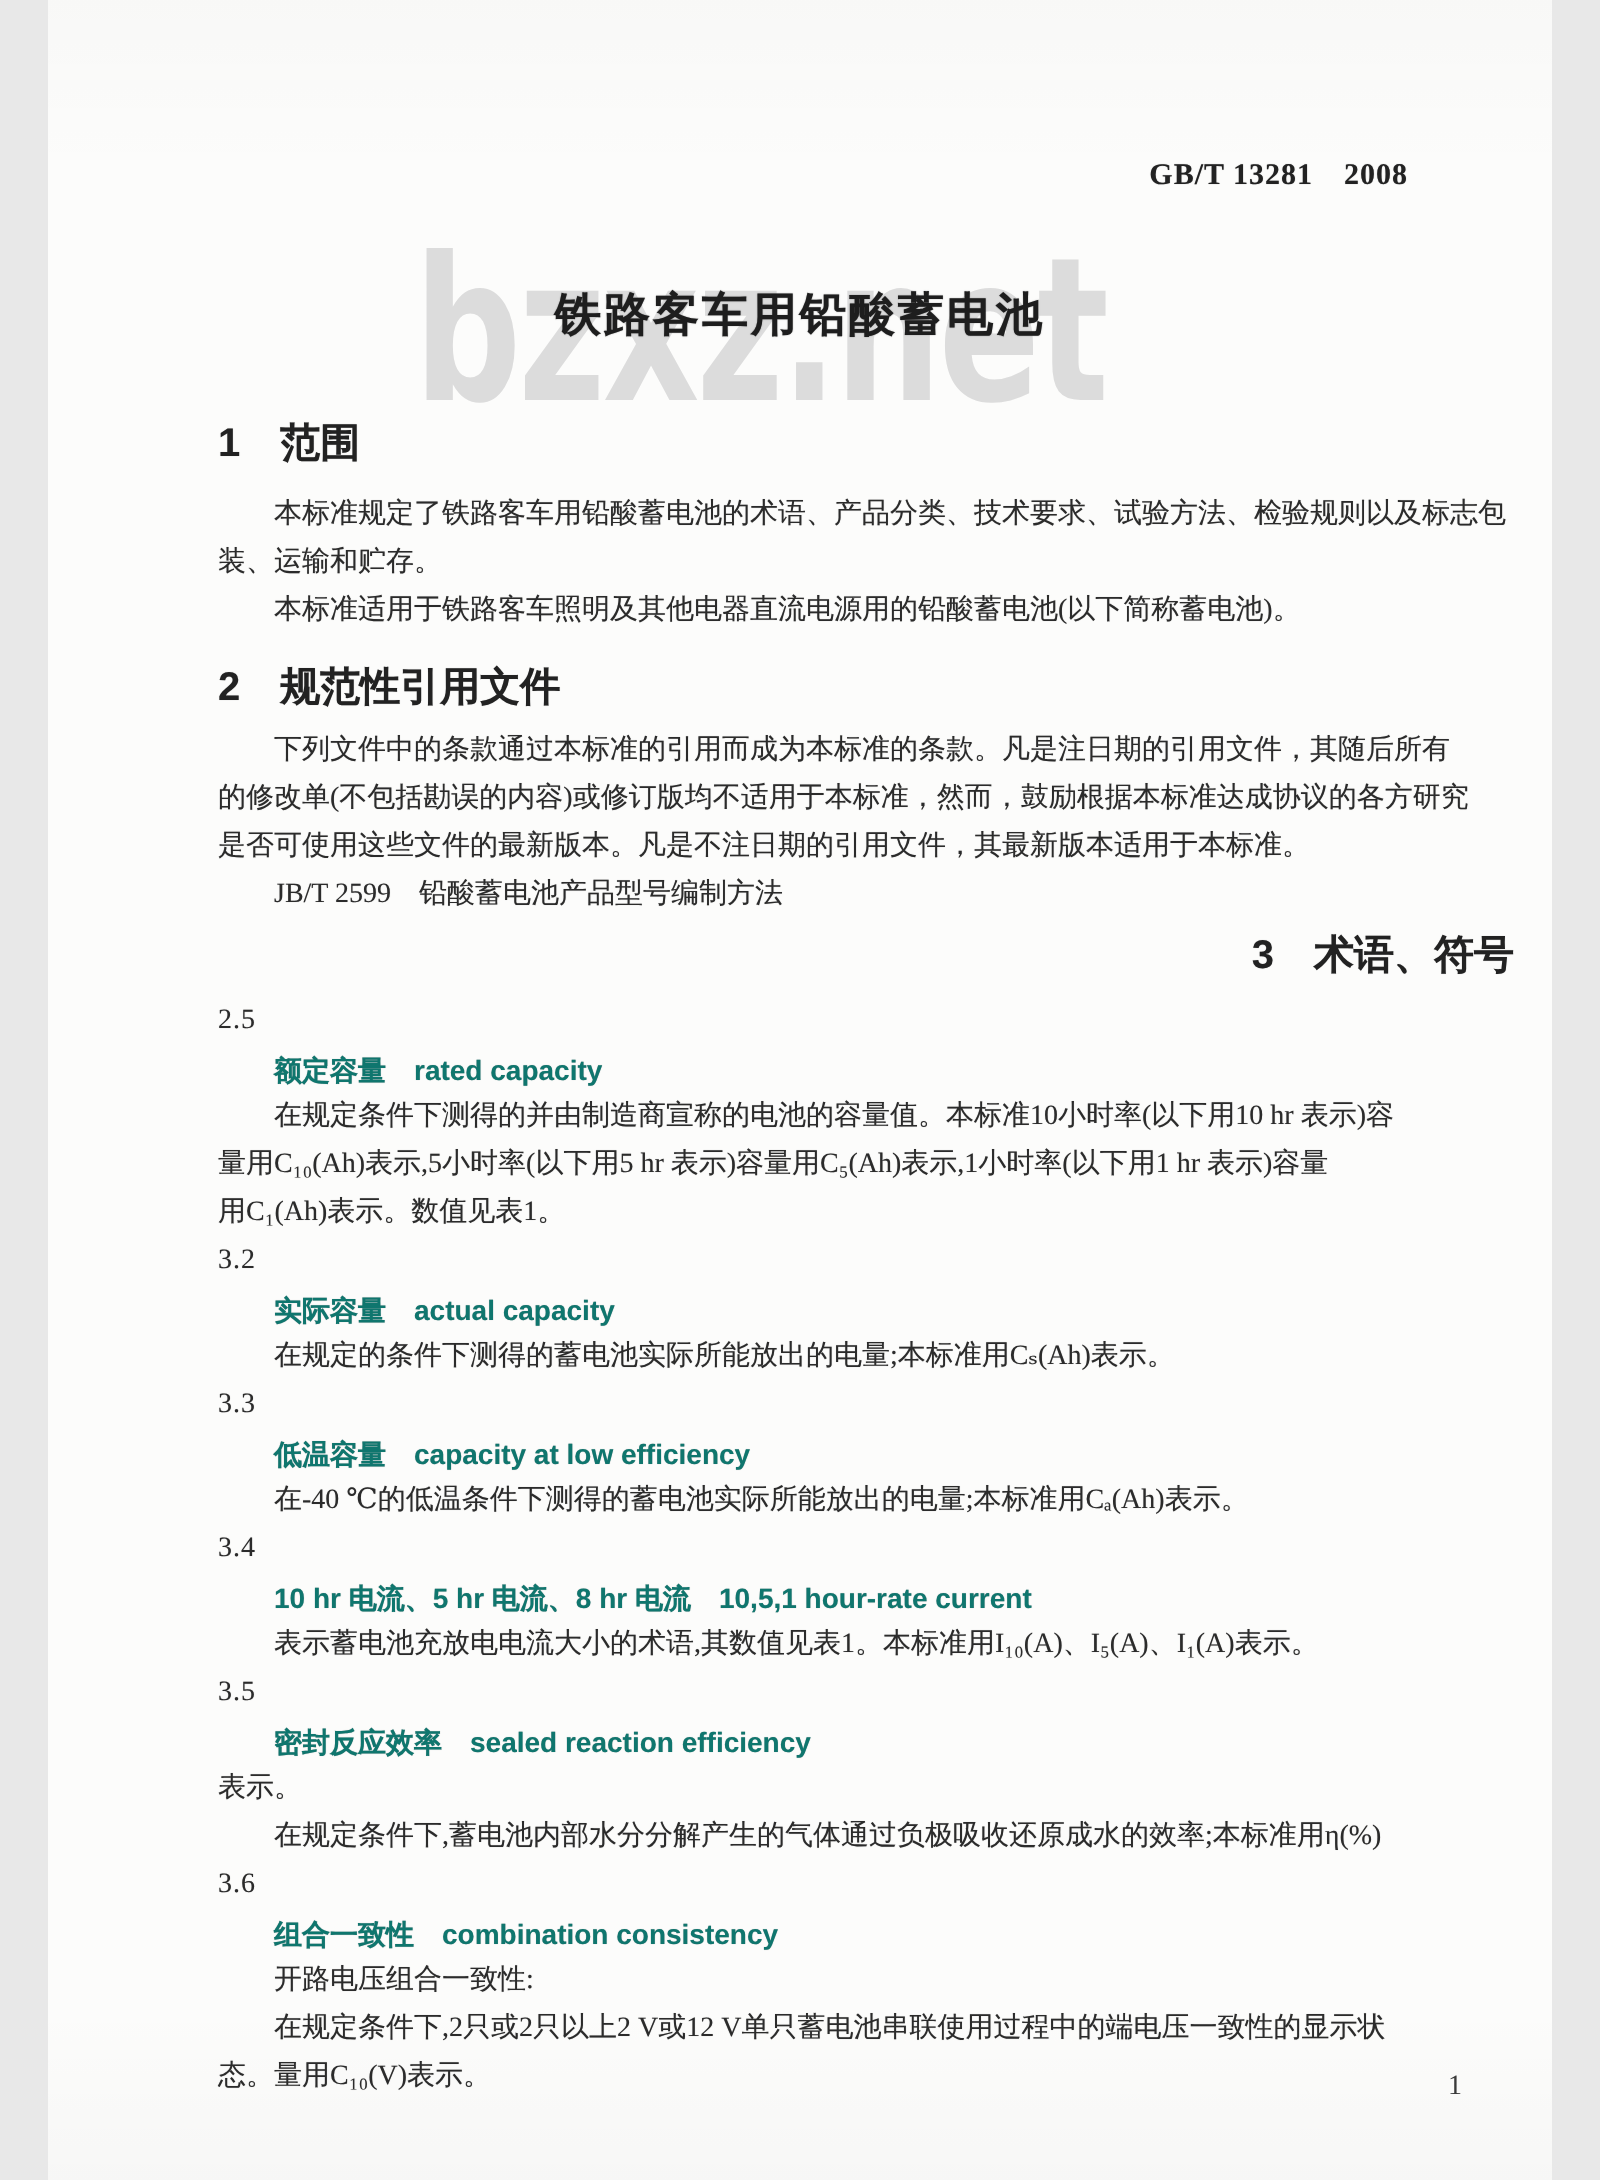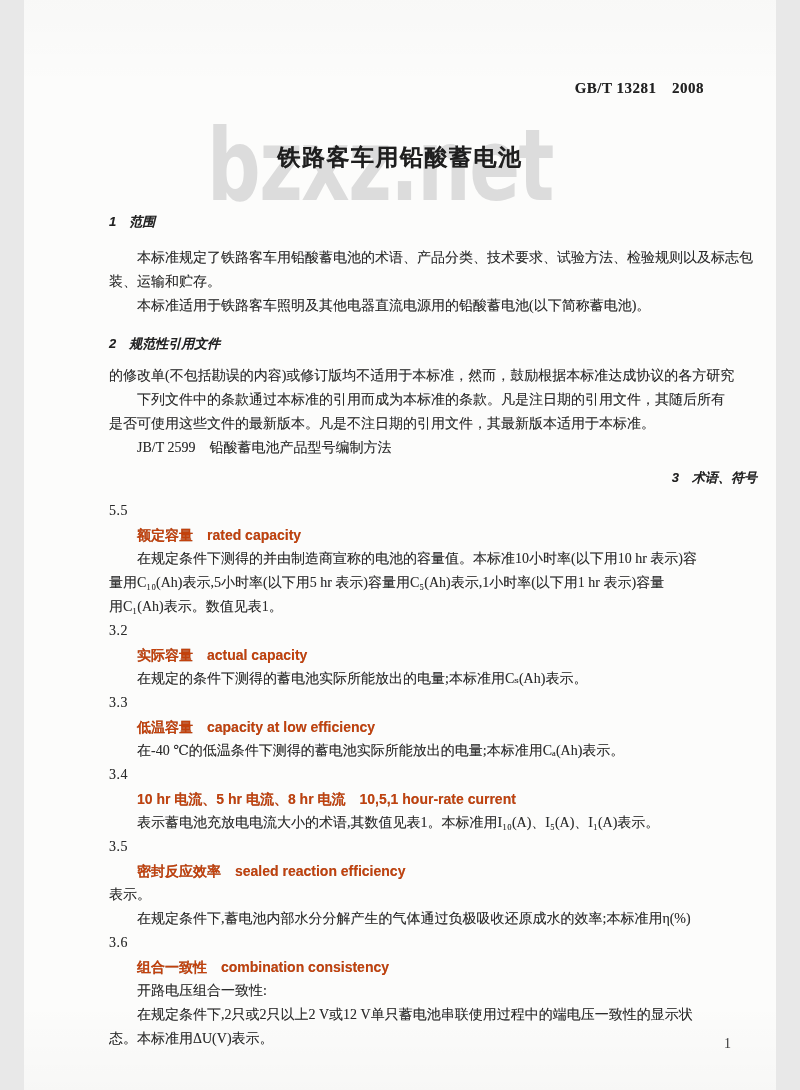--- a/index.html
+++ b/index.html
@@ -42,30 +42,29 @@
   }
   .content{
     position:absolute;left:85px;top:210px;width:648px;z-index:1;
     font-size:14px;
     text-shadow:0 0 0.45px rgba(0,0,0,.32);
   }
   .line{line-height:24px;white-space:nowrap;}
   .indent{text-indent:28px;}
   .sec-heading{
     font-family:"Liberation Sans","DejaVu Sans",sans-serif;
-    font-size:13px;font-weight:bold;line-height:24px;color:#222;
+    font-size:20px;font-weight:bold;line-height:24px;color:#222;
     white-space:nowrap;
-    font-style:italic;
   }
   .h-scope{margin:0 0 12px;}
   .h-refs{margin:14px 0 8px;}
   .h-terms{margin:6px 0 9px;text-align:right;}
   .term-num{line-height:24px;font-size:14px;letter-spacing:0.5px;}
   .term-title{
-    line-height:24px;padding-left:28px;font-weight:bold;color:#c2410c;
+    line-height:24px;padding-left:28px;font-weight:bold;color:#0f766e;
     font-family:"Liberation Sans","DejaVu Sans",sans-serif;
     font-size:14px;white-space:nowrap;
   }
   .page-number{
     position:absolute;left:700px;top:1036px;
     font-size:14px;color:#3a3a3a;z-index:1;
   }
 </style>
 </head>
 <body>
@@ -81,28 +80,28 @@
   <div class="artifact"></div>
 
   <div class="content">
 
     <div class="sec-heading h-scope">1　范围</div>
     <div class="line indent">本标准规定了铁路客车用铅酸蓄电池的术语、产品分类、技术要求、试验方法、检验规则以及标志包</div>
     <div class="line">装、运输和贮存。</div>
     <div class="line indent">本标准适用于铁路客车照明及其他电器直流电源用的铅酸蓄电池(以下简称蓄电池)。</div>
 
     <div class="sec-heading h-refs">2　规范性引用文件</div>
+    <div class="line indent">下列文件中的条款通过本标准的引用而成为本标准的条款。凡是注日期的引用文件，其随后所有</div>
     <div class="line">的修改单(不包括勘误的内容)或修订版均不适用于本标准，然而，鼓励根据本标准达成协议的各方研究</div>
-    <div class="line indent">下列文件中的条款通过本标准的引用而成为本标准的条款。凡是注日期的引用文件，其随后所有</div>
     <div class="line">是否可使用这些文件的最新版本。凡是不注日期的引用文件，其最新版本适用于本标准。</div>
     <div class="line indent">JB/T 2599　铅酸蓄电池产品型号编制方法</div>
 
     <div class="sec-heading h-terms">3　术语、符号</div>
 
-    <div class="term-num">5.5</div>
+    <div class="term-num">2.5</div>
     <div class="term-title">额定容量　rated capacity</div>
     <div class="line indent">在规定条件下测得的并由制造商宣称的电池的容量值。本标准10小时率(以下用10 hr 表示)容</div>
     <div class="line">量用C₁₀(Ah)表示,5小时率(以下用5 hr 表示)容量用C₅(Ah)表示,1小时率(以下用1 hr 表示)容量</div>
     <div class="line">用C₁(Ah)表示。数值见表1。</div>
 
     <div class="term-num">3.2</div>
     <div class="term-title">实际容量　actual capacity</div>
     <div class="line indent">在规定的条件下测得的蓄电池实际所能放出的电量;本标准用Cₛ(Ah)表示。</div>
 
     <div class="term-num">3.3</div>
@@ -115,19 +114,19 @@
 
     <div class="term-num">3.5</div>
     <div class="term-title">密封反应效率　sealed reaction efficiency</div>
     <div class="line">表示。</div>
     <div class="line indent">在规定条件下,蓄电池内部水分分解产生的气体通过负极吸收还原成水的效率;本标准用η(%)</div>
 
     <div class="term-num">3.6</div>
     <div class="term-title">组合一致性　combination consistency</div>
     <div class="line indent">开路电压组合一致性:</div>
     <div class="line indent">在规定条件下,2只或2只以上2 V或12 V单只蓄电池串联使用过程中的端电压一致性的显示状</div>
-    <div class="line">态。本标准用ΔU(V)表示。</div>
+    <div class="line">态。量用C₁₀(V)表示。</div>
 
   </div>
 
   <div class="page-number">1</div>
 
 </div>
 
 </body></html>

